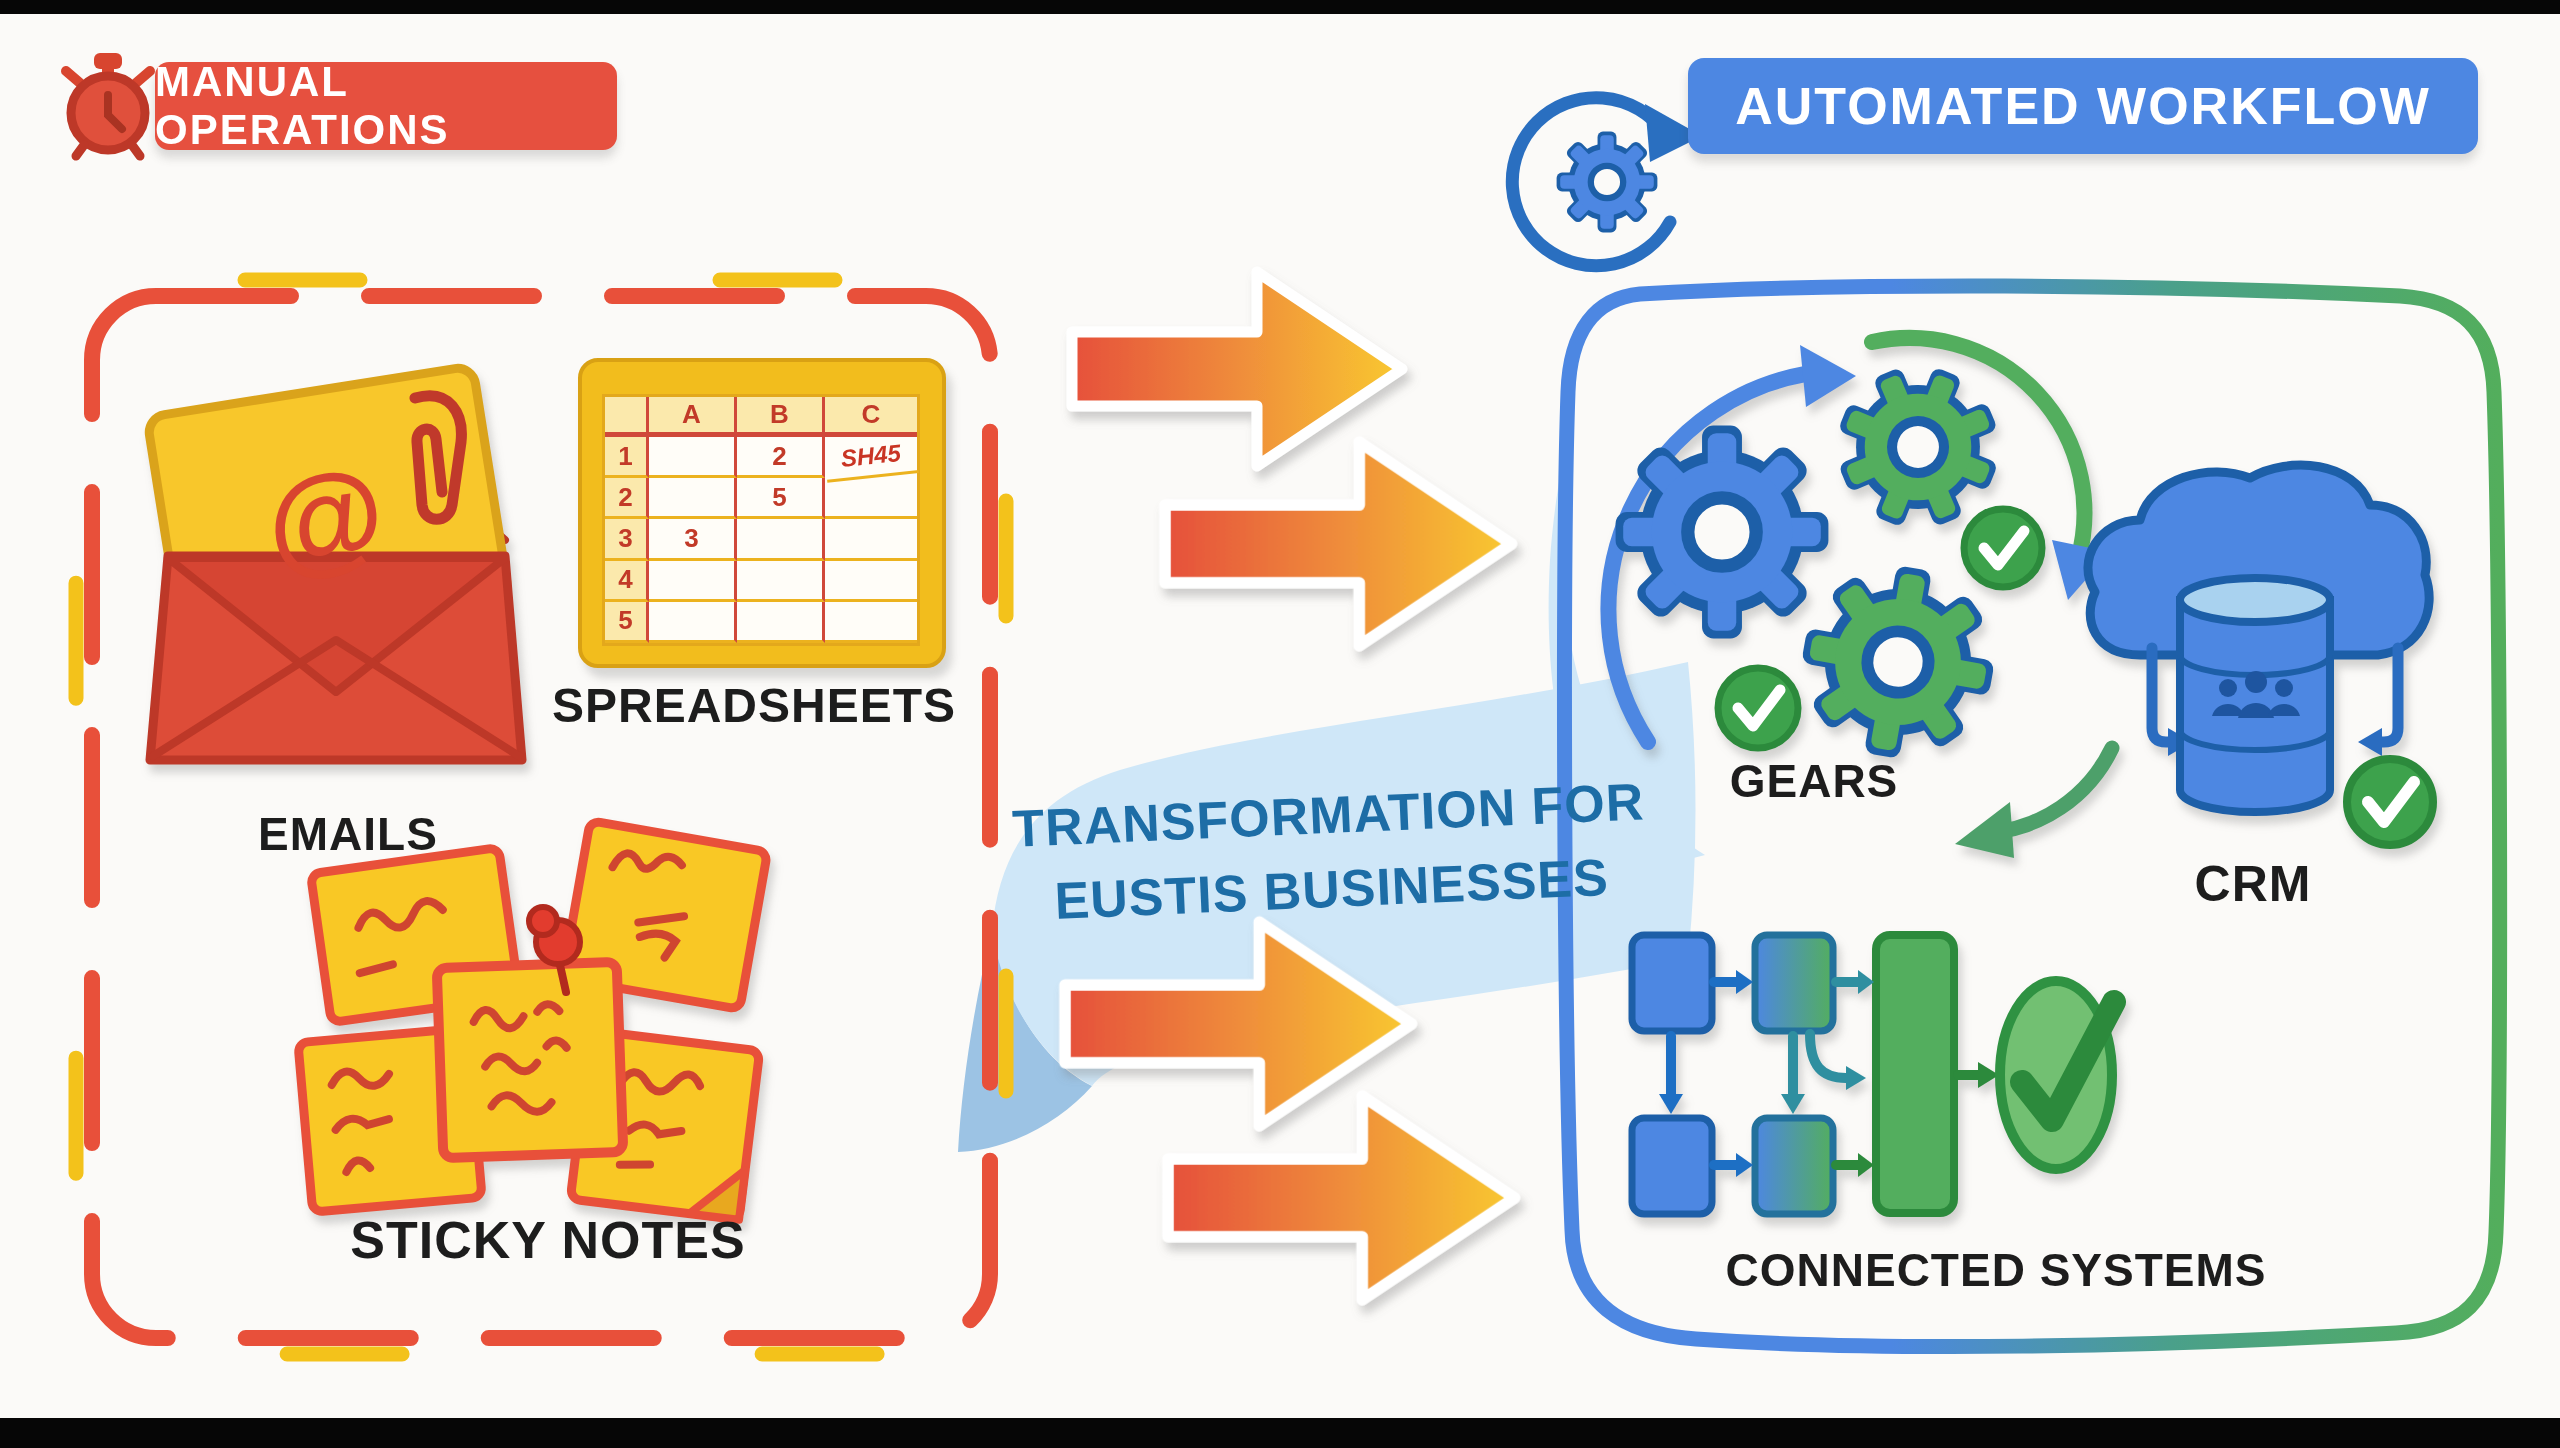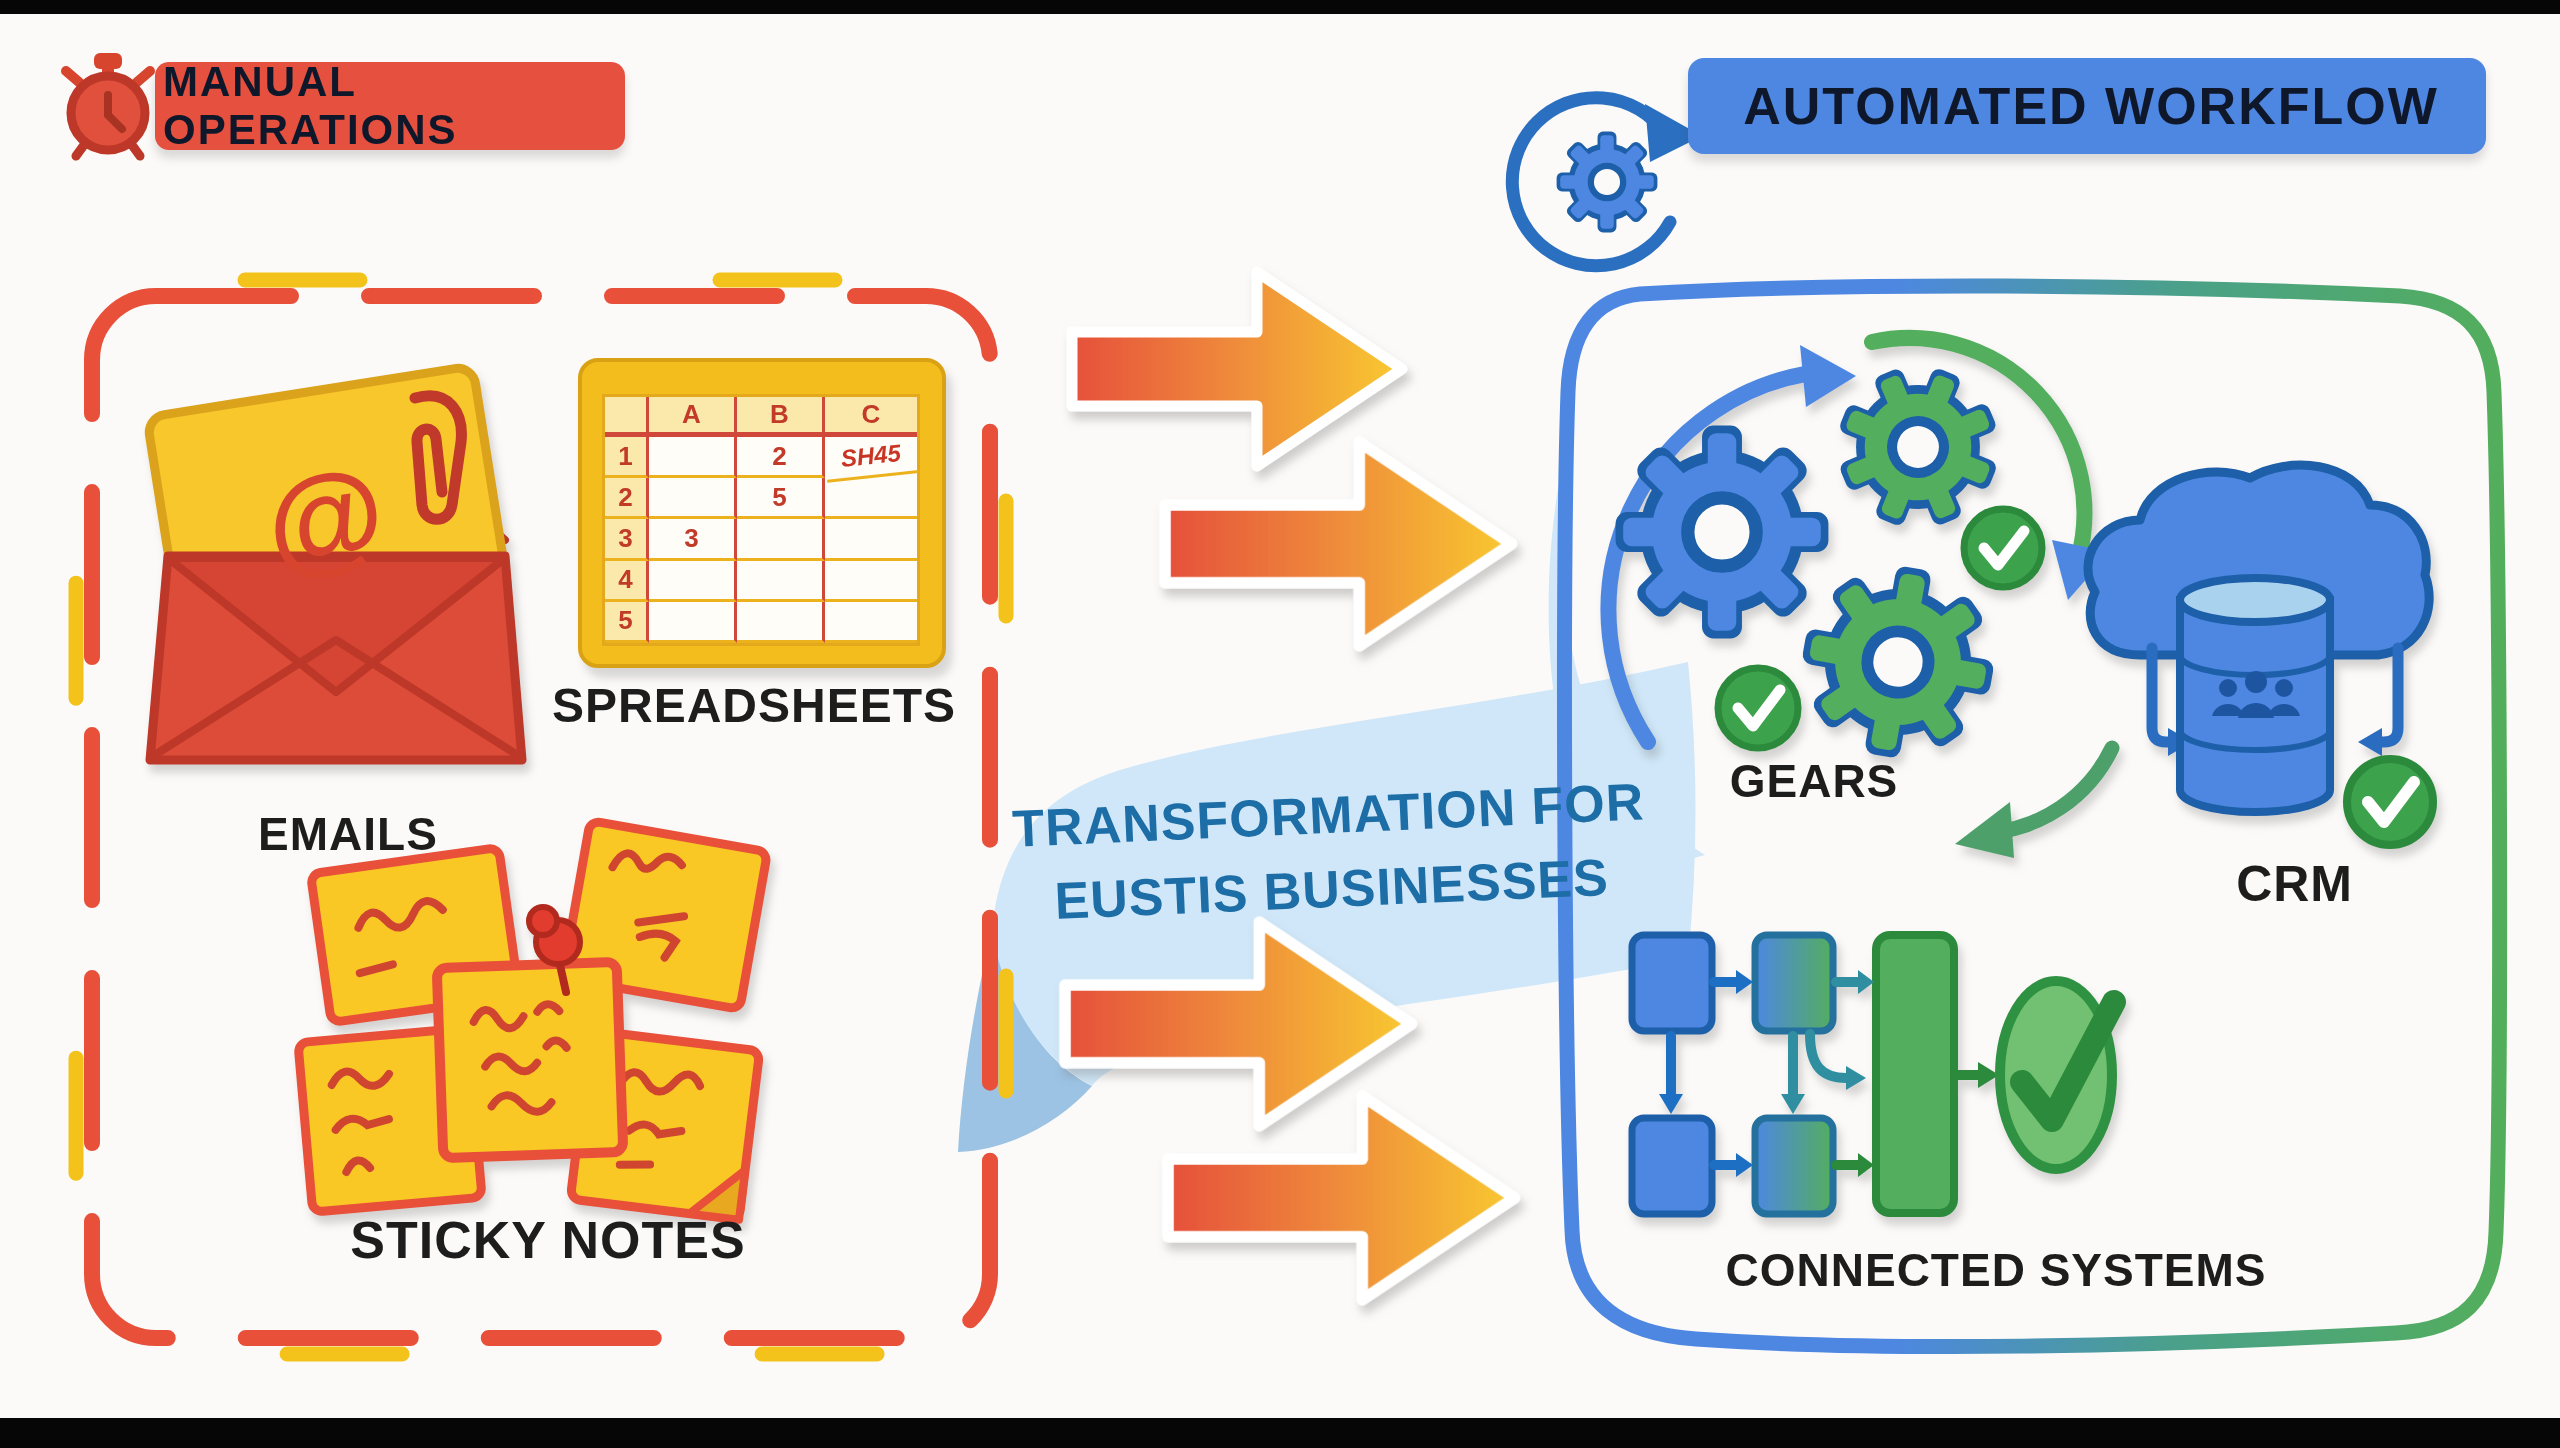--- a/index.html
+++ b/index.html
@@ -8,31 +8,31 @@
   .bar { position:absolute; left:0; width:100%; background:#060606; z-index:40; }
   .bar.top { top:0; height:14px; }
   .bar.bottom { bottom:0; height:30px; }
 
   .art { position:absolute; left:0; top:0; }
   .z0 { z-index:1; }  
   .z1 { z-index:2; }  
   .z2 { z-index:3; }  
 
   .banner { position:absolute; display:flex; align-items:center; justify-content:center;
-            color:#0f172a; font-weight:bold; letter-spacing:2px; z-index:4;
-            box-shadow:0 8px 10px rgba(70,70,70,.18);padding-left:8px; }
+            color:#ffffff; font-weight:bold; letter-spacing:2px; z-index:4;
+            box-shadow:0 8px 10px rgba(70,70,70,.18); }
   .banner.red  { left:155px; top:62px;  width:462px; height:88px; background:#e6503f; border-radius:14px; font-size:42px; }
   .banner.blue { left:1688px; top:58px; width:790px; height:96px; background:#4d87e2; border-radius:16px; font-size:52px; }
 
   .label { position:absolute; color:#1d1d1d; font-weight:bold; text-align:center; letter-spacing:1px; z-index:5; }
   .lbl-emails        { left:198px;  top:762px;  width:300px; font-size:46px;margin-top:45px; }
   .lbl-spreadsheets  { left:544px;  top:678px;  width:420px; font-size:48px; }
   .lbl-stickynotes   { left:348px;  top:1210px; width:400px; font-size:52px; }
   .lbl-gears         { left:1664px; top:754px;  width:300px; font-size:46px; }
-  .lbl-crm           { left:2153px; top:855px;  width:200px; font-size:50px;text-align:right; }
+  .lbl-crm           { left:2153px; top:855px;  width:200px; font-size:50px; }
   .lbl-connected     { left:1676px; top:1243px; width:640px; font-size:46px; }
 
   .ribbon-text { position:absolute; left:1000px; top:778px; width:660px; text-align:center;
                  transform:rotate(-2.5deg); color:#1d6da6; font-weight:bold; font-size:52px;
                  line-height:74px; letter-spacing:1px; z-index:5; }
 
   
   .sheet { position:absolute; left:578px; top:358px; width:360px; height:302px; background:#f2bd1d;
            border:4px solid #d9a114; border-radius:20px; z-index:3;
            box-shadow:6px 10px 8px rgba(90,90,90,.22); }

